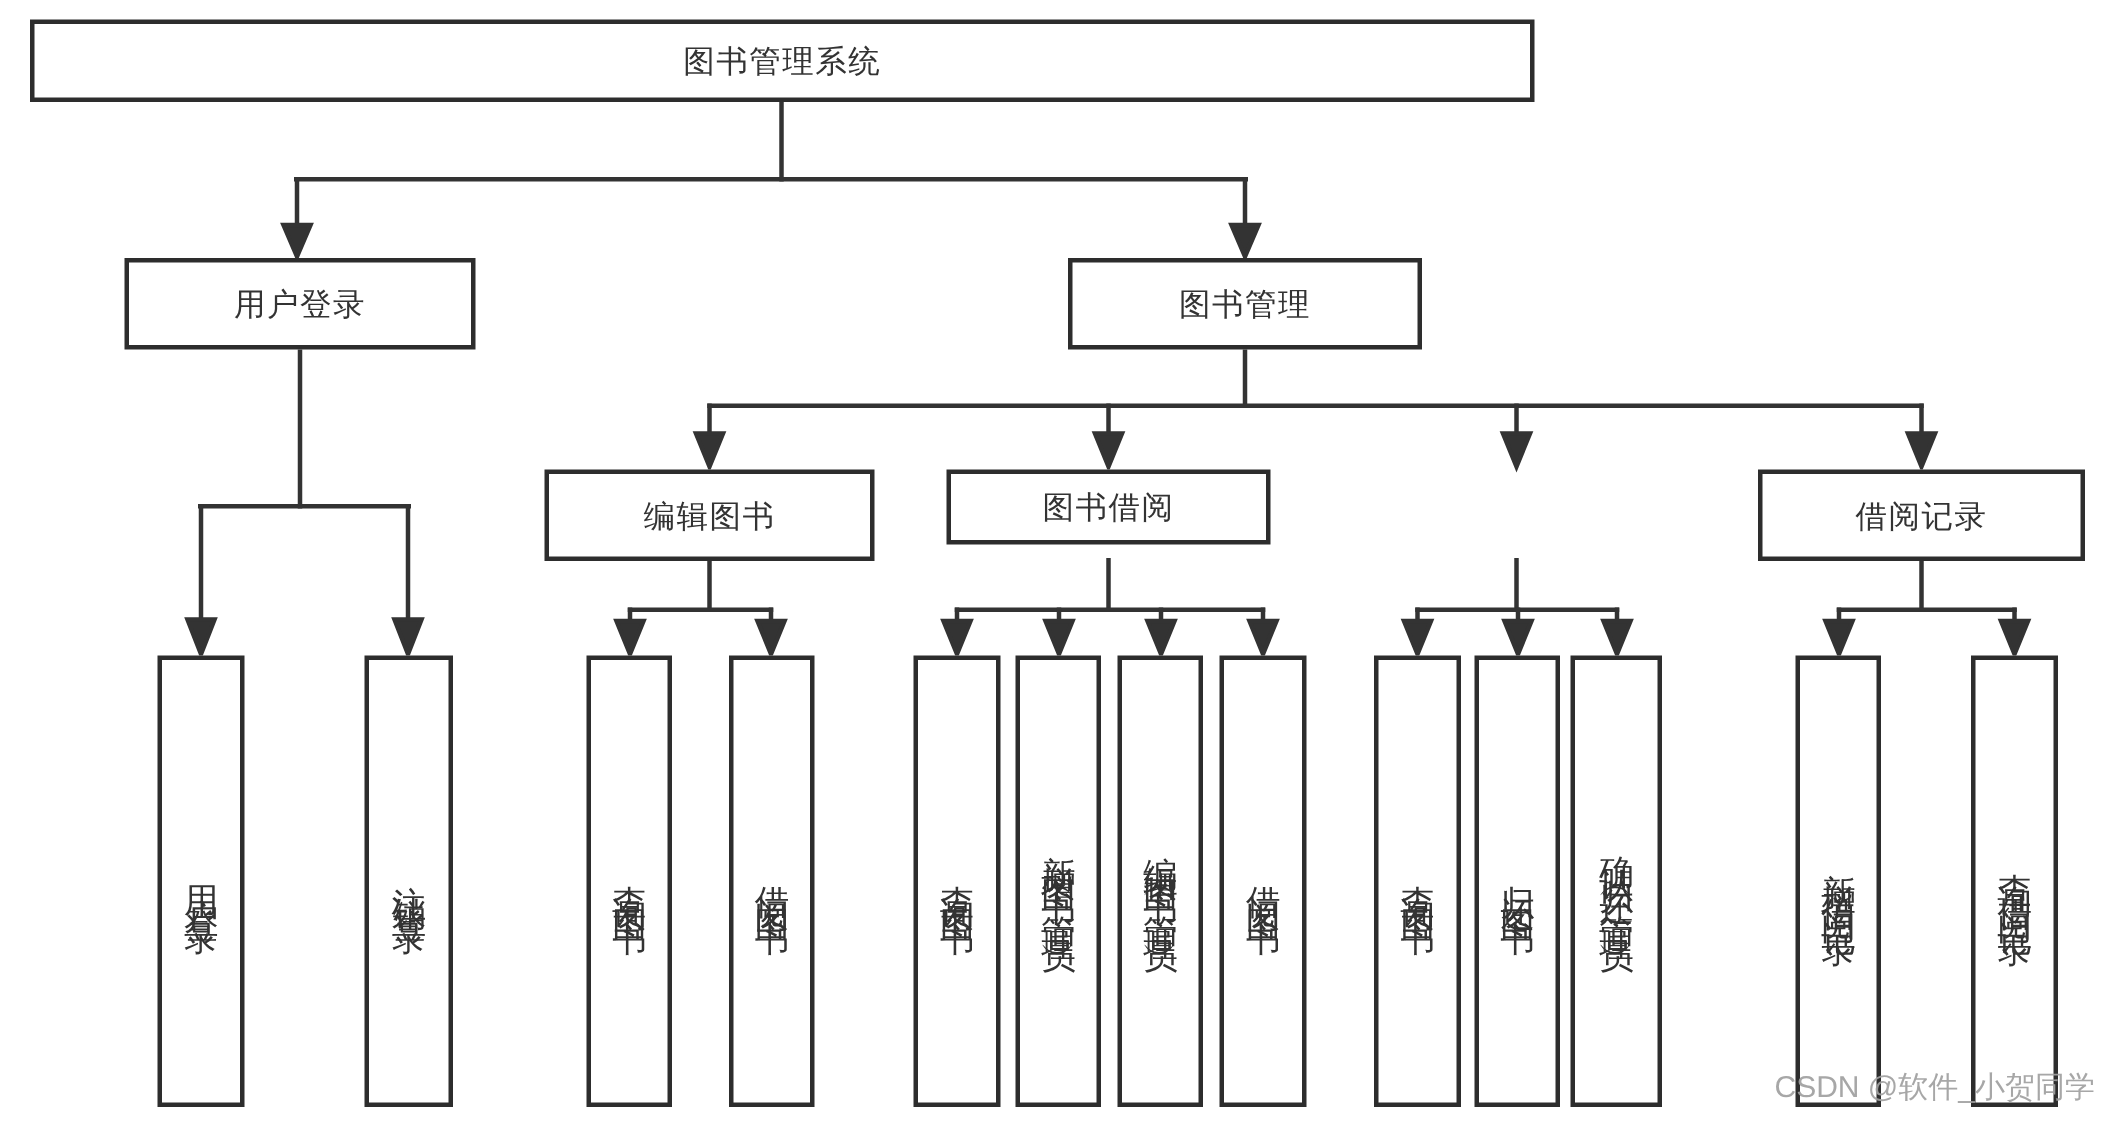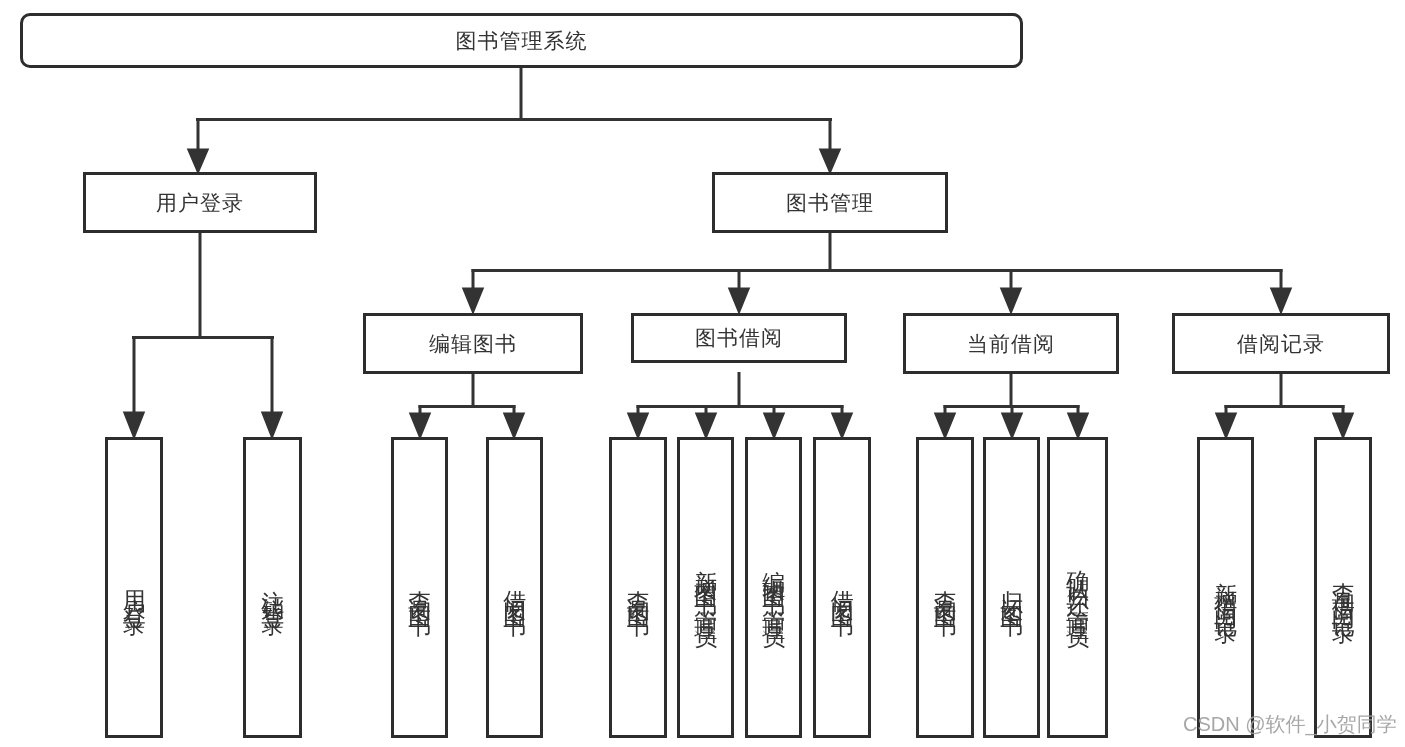--- a/index.html
+++ b/index.html
@@ -109,39 +109,36 @@
 
       <line x1="1281" y1="372" x2="1281" y2="408"></line>
       <line x1="1224.5" y1="406.5" x2="1344.5" y2="406.5"></line>
       <line x1="1226" y1="405" x2="1226" y2="416"></line>
         <polygon points="1217,414 1235,414 1226,436"></polygon>
       <line x1="1343" y1="405" x2="1343" y2="416"></line>
         <polygon points="1334,414 1352,414 1343,436"></polygon>
     </g>
   </svg>
 
-  <div class="node hbox" style="left:20px; top:13px; width:1003px; height:55px;border-radius:10px;">
+  <div class="node hbox" style="left:20px; top:13px; width:1003px; height:55px;">
     <span>图书管理系统</span>
   </div>
 
   <div class="node hbox" style="left:83px; top:172px; width:234px; height:61px;">
     <span>用户登录</span>
   </div>
   <div class="node hbox" style="left:712px; top:172px; width:236px; height:61px;">
     <span>图书管理</span>
   </div>
 
   <div class="node hbox" style="left:363px; top:313px; width:220px; height:61px;">
     <span>编辑图书</span>
   </div>
   <div class="node hbox" style="left:631px; top:313px; width:216px; height:50px;">
     <span>图书借阅</span>
-  </div>
-  <div class="node hbox" style="left:903px; top:313px; width:216px; height:61px;">
-    <span>当前借阅</span>
   </div>
   <div class="node hbox" style="left:1172px; top:313px; width:218px; height:61px;">
     <span>借阅记录</span>
   </div>
 
   <div class="node vbox" style="left:105px; top:437px; width:58px; height:301px;">
     <span class="vtext">用户登录</span>
   </div>
   <div class="node vbox" style="left:243px; top:437px; width:59px; height:301px;">
     <span class="vtext">注销登录</span>

